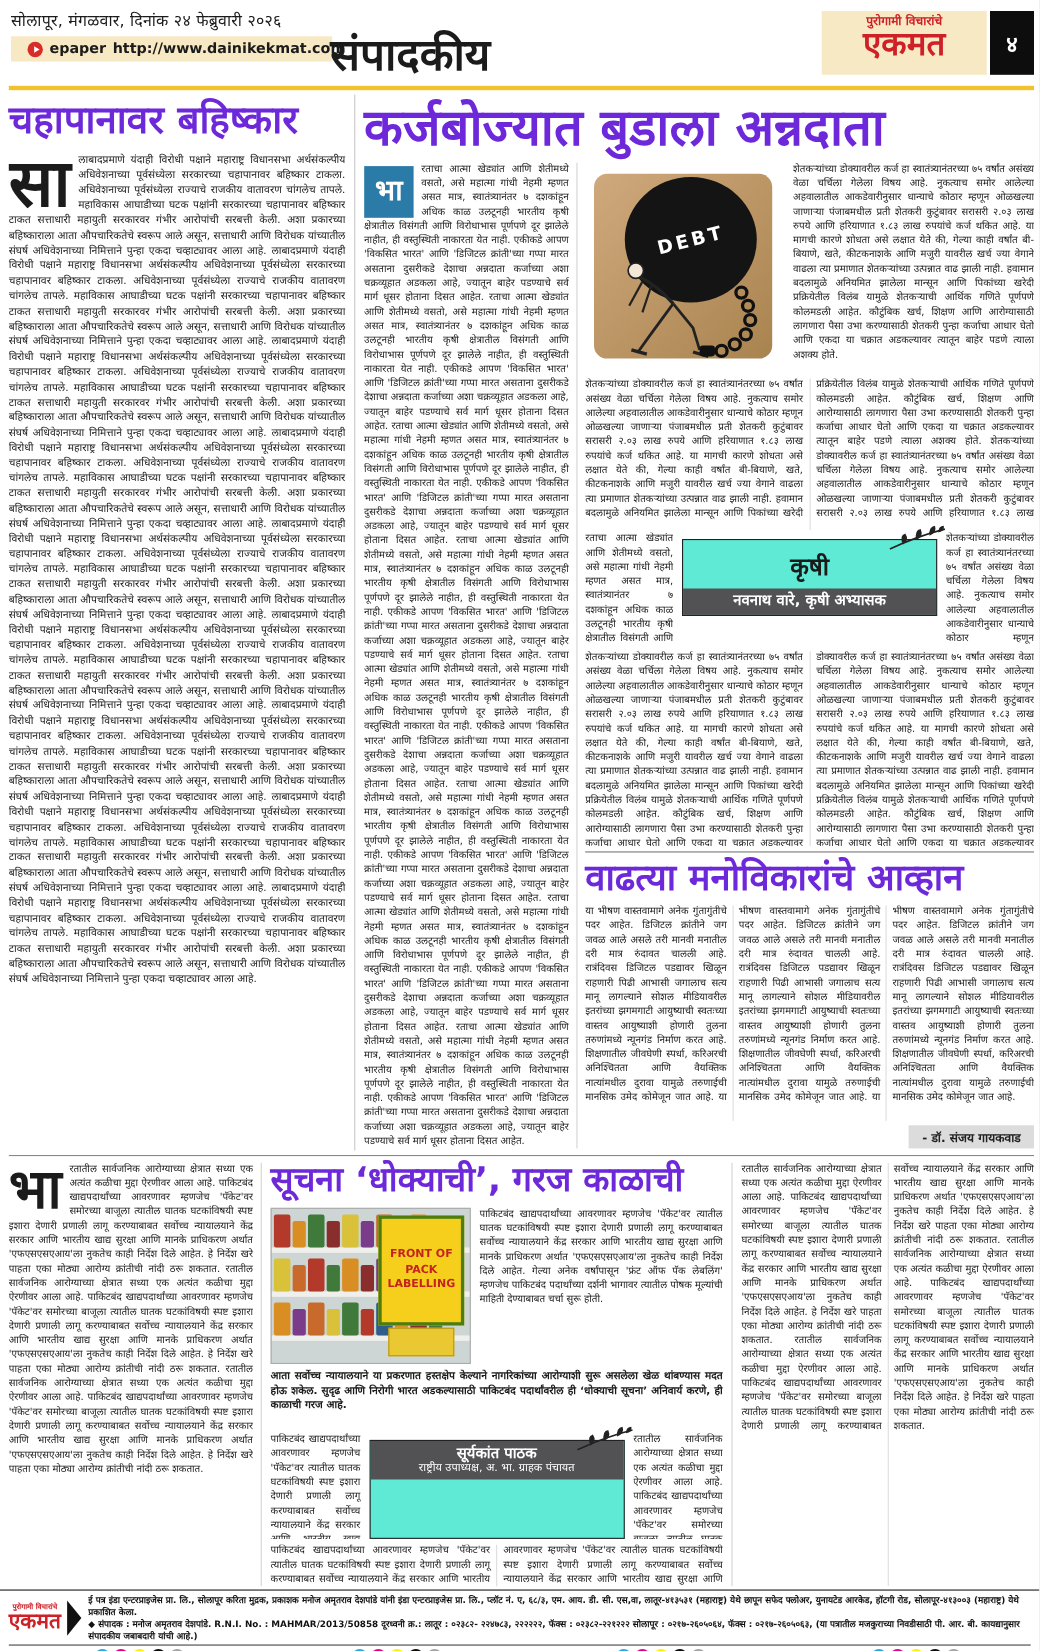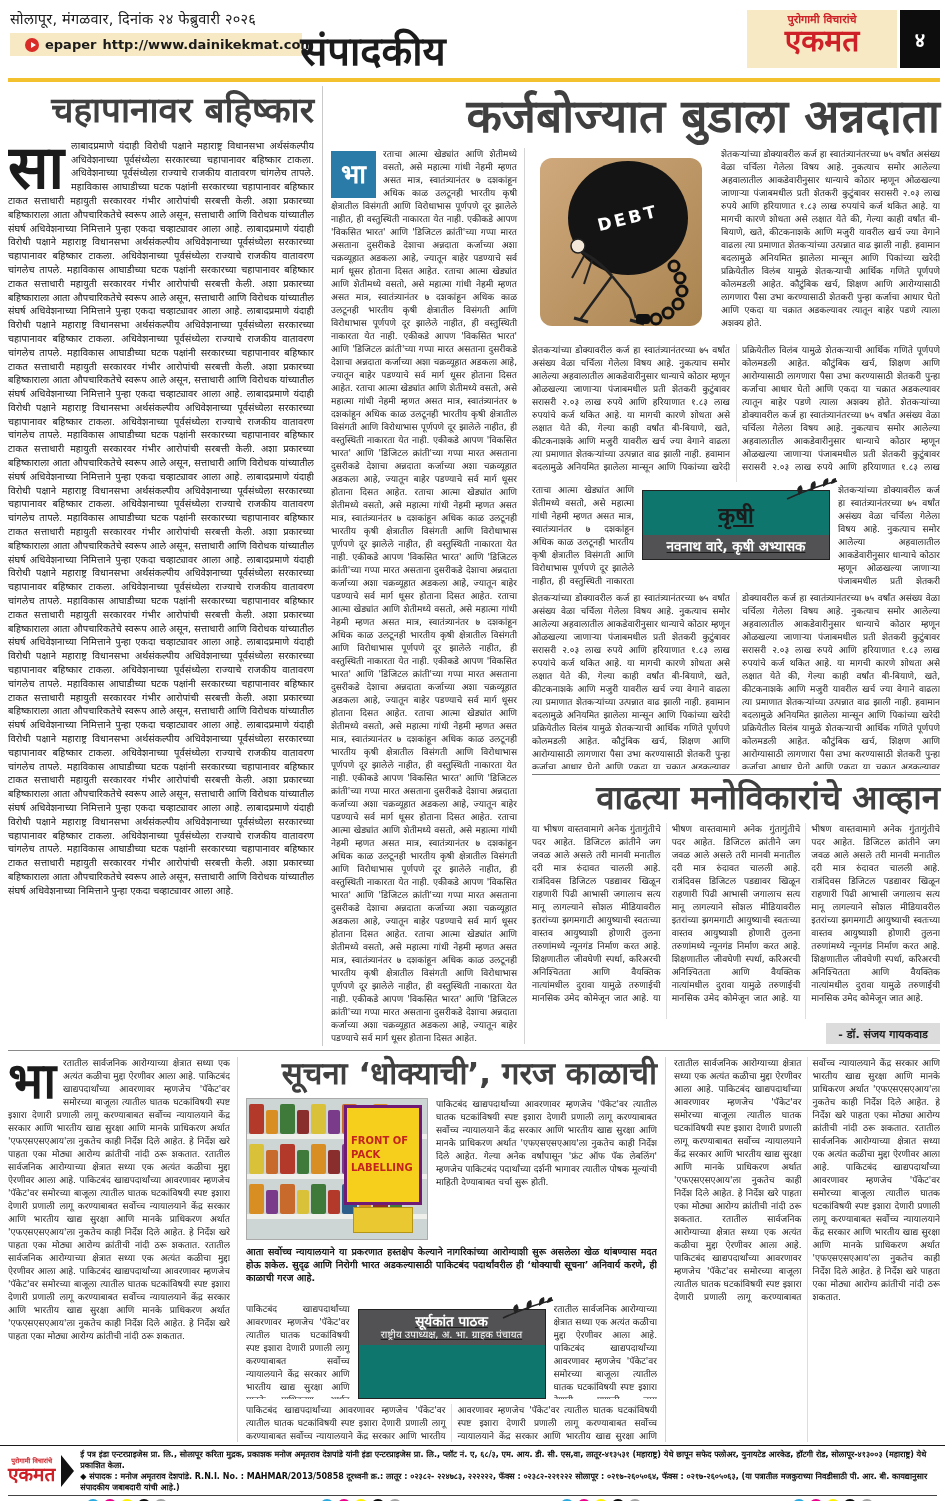--- a/index.html
+++ b/index.html
@@ -17,41 +17,41 @@
   .epaper-bar { margin-top:5px; background:#F8E9C5; padding:4px 15px; width:292px; display:flex; align-items:center; gap:6px; font-weight:bold; font-size:13px; }
   .epaper-icon { width:14px; height:14px; border-radius:50%; background:#D92B27; display:inline-flex; align-items:center; justify-content:center; flex:0 0 auto; }
   .epaper-icon::after { content:""; width:0; height:0; border-left:5px solid #fff; border-top:3px solid transparent; border-bottom:3px solid transparent; margin-left:2px; }
   .section-title { position:absolute; left:268px; top:31px; width:210px; text-align:center; font-size:40px; font-weight:800; line-height:1; }
   .masthead { position:absolute; right:48px; top:10px; width:150px; height:58px; background:#F8E9C5; text-align:center; padding-top:4px; }
   .masthead-tagline { color:#CE2127; font-size:11px; font-weight:bold; line-height:1; }
   .masthead-name { color:#CE2127; font-size:30px; font-weight:800; line-height:1.05; }
   .pagenum-box { position:absolute; right:5px; top:10px; width:40px; height:58px; background:#0d0d0d; color:#fff; display:flex; align-items:center; justify-content:center; font-size:20px; font-weight:bold; }
   
   .bodytext { font-size:9px; line-height:13px; text-align:justify; overflow:hidden; }
-  .headline { font-weight:800; line-height:1.05; text-align:right; color:#404040; }
+  .headline { font-weight:800; line-height:1.05; text-align:left; color:#6d28d9; }
   .dropcap-plain { float:left; font-size:60px; line-height:.82; font-weight:800; margin:4px 7px 0 0; }
   .dropcap-blue { float:left; width:45px; height:47px; background:#2B7BA8; color:#fff; font-size:26px; font-weight:bold;
                   display:flex; align-items:center; justify-content:center; margin:3px 7px 2px 0; }
   
   .main { display:flex; padding:2px 5px 0 8px; height:962px; }
   .col-left { width:315px; padding-right:8px; border-right:1px solid #c9c9c9; }
   .col-left .headline { font-size:35px; margin:6px 0 10px 0; }
   .boycott-body { height:880px; font-size:9.5px; line-height:13.8px; }
   .mid { flex:1; padding-left:8px; }
   .mid .headline { font-size:46px; margin:6px 0 8px 0; }
   .mid-body { display:flex; height:896px; }
   .lc { width:194px; padding-right:7px; border-right:1px solid #d4d4d4; height:100%; }
   .rb { flex:1; padding-left:7px; display:flex; flex-direction:column; }
   .row1 { display:flex; gap:7px; height:192px; }
   .cartoon { width:182px; flex:0 0 auto; }
   .row1 .bodytext { flex:1; }
   .row2 { height:138px; margin-top:4px; column-count:2; column-gap:12px; column-rule:1px solid #ddd; }
   .row3 { height:104px; display:flex; gap:8px; margin-top:2px; align-items:flex-start; }
   .row3 .bodytext { flex:1; height:100%; }
-  .topic-box { width:188px; flex:0 0 auto; border:1.5px solid #222; position:relative; background:#0f766e; margin-top:6px;text-decoration:underline; }
+  .topic-box { width:232px; flex:0 0 auto; border:1.5px solid #222; position:relative; background:#5eead4; margin-top:6px; }
   .topic-title { text-align:center; font-size:22px; font-weight:800; padding:8px 0 6px 0; }
   .topic-byline { background:#525254; color:#fff; text-align:center; padding:4px 2px; }
   .topic-author { font-size:13.5px; font-weight:bold; line-height:1.15; }
   .topic-role { font-size:10px; line-height:1.2; }
   .leaf { position:absolute; top:-14px; right:-10px; }
   .row4 { flex:1; margin-top:4px; column-count:2; column-gap:12px; column-rule:1px solid #ddd; }
   
   .mental { border-top:1.5px solid #777; margin-top:5px; padding-top:2px; }
   .mental .headline { font-size:33px; margin:4px 0 8px 0; }
   .mental-cols { column-count:3; column-gap:11px; column-rule:1px solid #ddd; height:196px; }
@@ -62,22 +62,22 @@
   .b-col1 .bodytext { height:100%; font-size:9px; }
   .b-mid { width:428px; padding:0 8px; border-right:1px solid #d4d4d4; display:flex; flex-direction:column; }
   .b-mid .headline { font-size:31px; margin:0 0 8px 0; }
   .b-row-photo { display:flex; gap:8px; height:142px; }
   .photo { position:relative; width:182px; flex:0 0 auto; background:#cdd6d4; overflow:hidden; border:1px solid #aaa; }
   .shelf { display:flex; align-items:flex-end; gap:2px; padding:2px 2px 0 2px; height:40px; border-bottom:5px solid #efefec; }
   .pk { width:15px; height:30px; border-radius:2px; }
   .pk.s { height:24px; width:12px; }
   .c1{background:#b3392b}.c2{background:#d98e23}.c3{background:#3f7a3a}.c4{background:#7a3b8a}
   .c5{background:#d9c13a}.c6{background:#2d5f8a}.c7{background:#c96a2d}.c8{background:#8a2d2d}
-  .fop-sign { position:absolute; right:5px; top:6px; width:78px; height:100px; background:#F5CF1B; border:3px solid #701a75;
-              display:flex; align-items:center; justify-content:center; 
+  .fop-sign { position:absolute; right:5px; top:6px; width:78px; height:100px; background:#F5CF1B; border:3px solid #4d7c0f;
+              display:flex; align-items:center; justify-content:center; text-align:center;
               color:#C4231F; font-weight:800; font-size:10px; line-height:1.35; padding:4px; }
   .fop-stand { position:absolute; right:14px; top:108px; width:60px; height:26px; background:#e9c832; border:1px solid #b49516; }
   .b-row-photo .bodytext { flex:1; }
   .bold-para { font-weight:bold; font-size:9.5px; line-height:13px; text-align:justify; margin-top:5px; height:54px; overflow:hidden; }
   .b-row-box { display:flex; gap:8px; margin-top:4px; height:96px; }
   .b-row-box .bodytext { flex:1; height:100%; }
   .b-row-rest { flex:1; margin-top:5px; column-count:2; column-gap:12px; column-rule:1px solid #ddd; }
   .b-right { flex:1; padding-left:8px; column-count:2; column-gap:11px; column-rule:1px solid #ddd; height:100%; }
   
   .footer { position:absolute; left:0; right:0; bottom:0; height:56px; border-top:1.5px solid #1a1a1a; padding:3px 8px 0 8px; }

